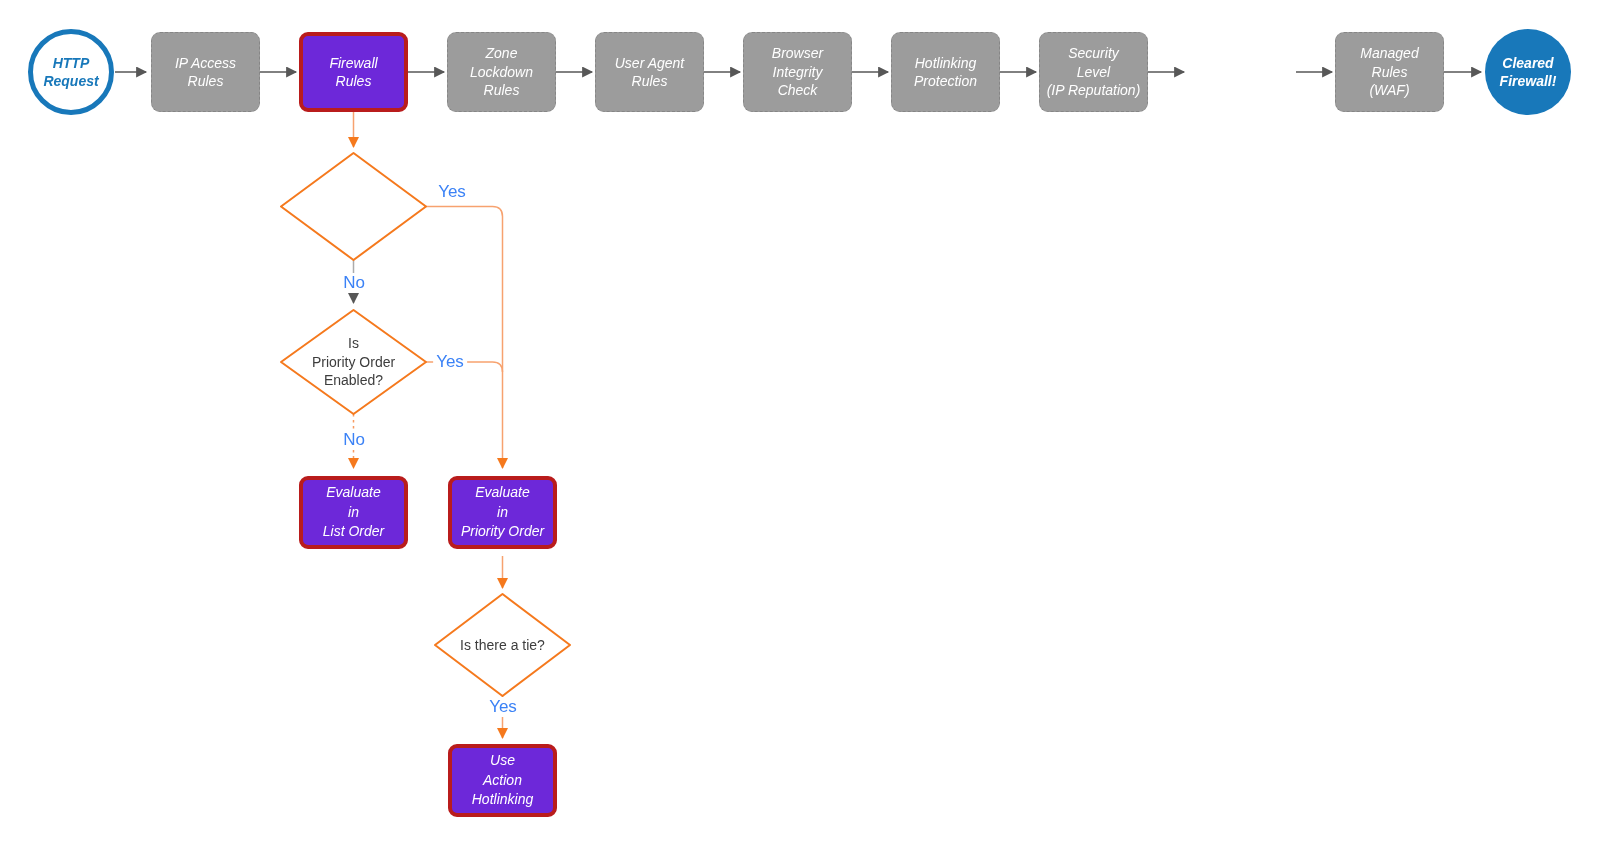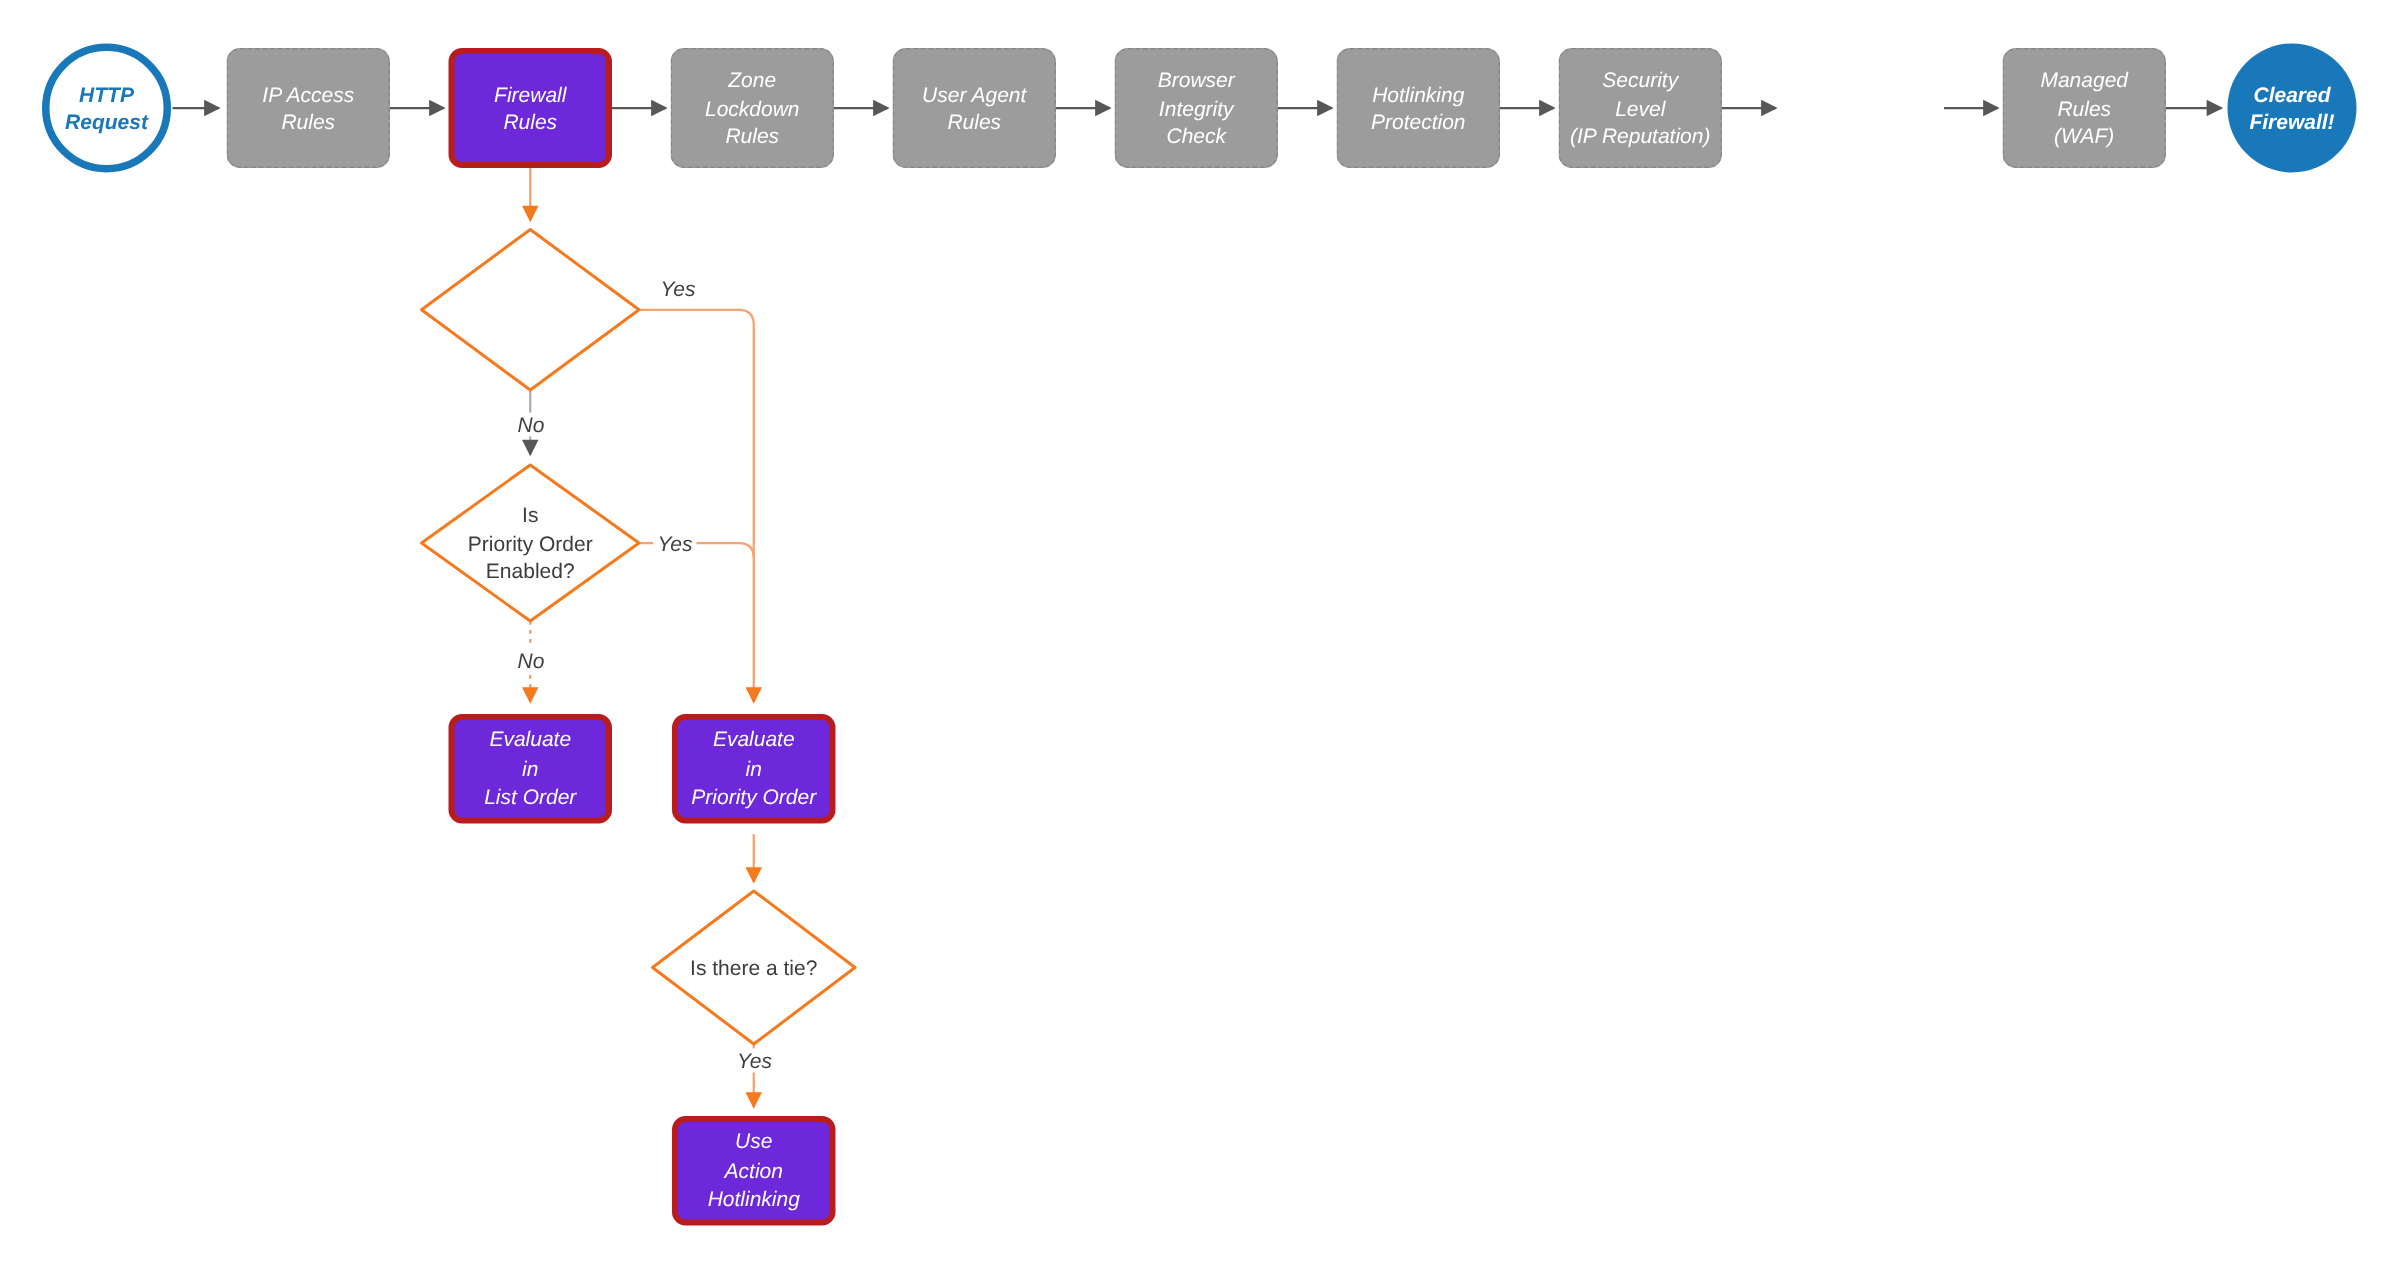--- a/index.html
+++ b/index.html
@@ -74,23 +74,22 @@
     text-align: center;
   }
   .diamond-label {
     font-size: 14px;
     line-height: 1.35;
     color: #3d3d3d;
   }
   .edge-label {
     position: absolute;
     transform: translate(-50%, -50%);
-    font-style: italic;
-    font-size: 14px;
-    color: #404040;
+    font-size: 17px;
+    color: #3b82f6;
     background: #ffffff;
     padding: 0 3px;
   }
 </style>
 </head>
 <body>
 
 <div id="canvas">
 
   <svg id="connector-layer" viewBox="0 0 1600 858" xmlns="http://www.w3.org/2000/svg">

